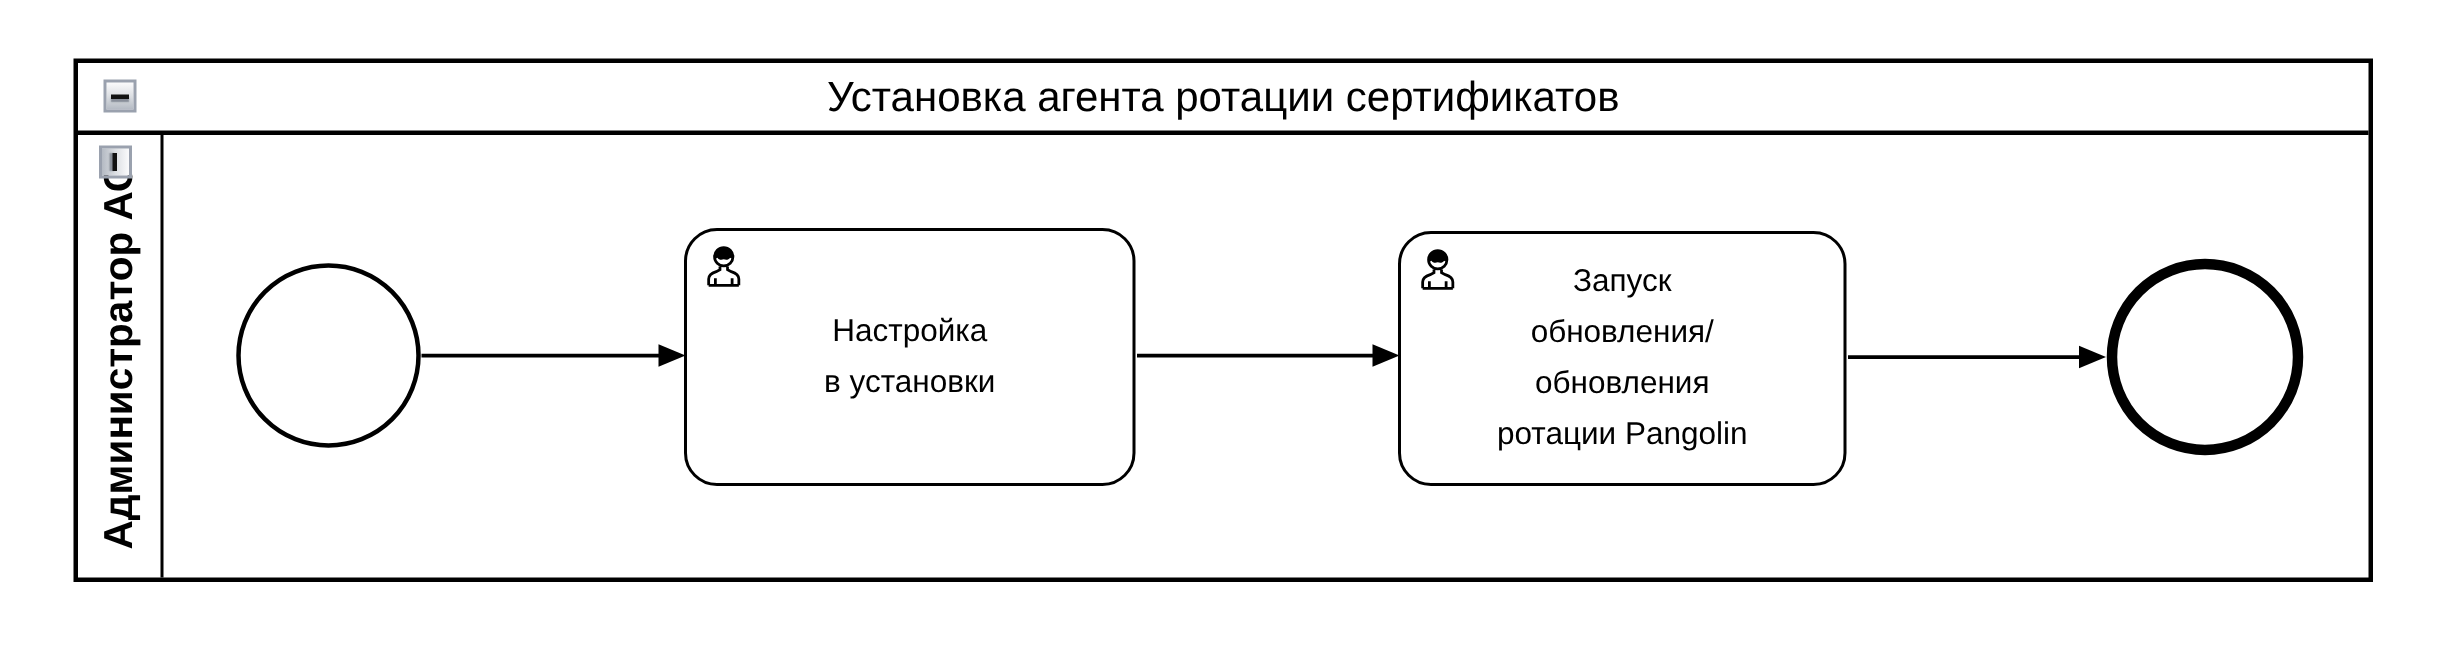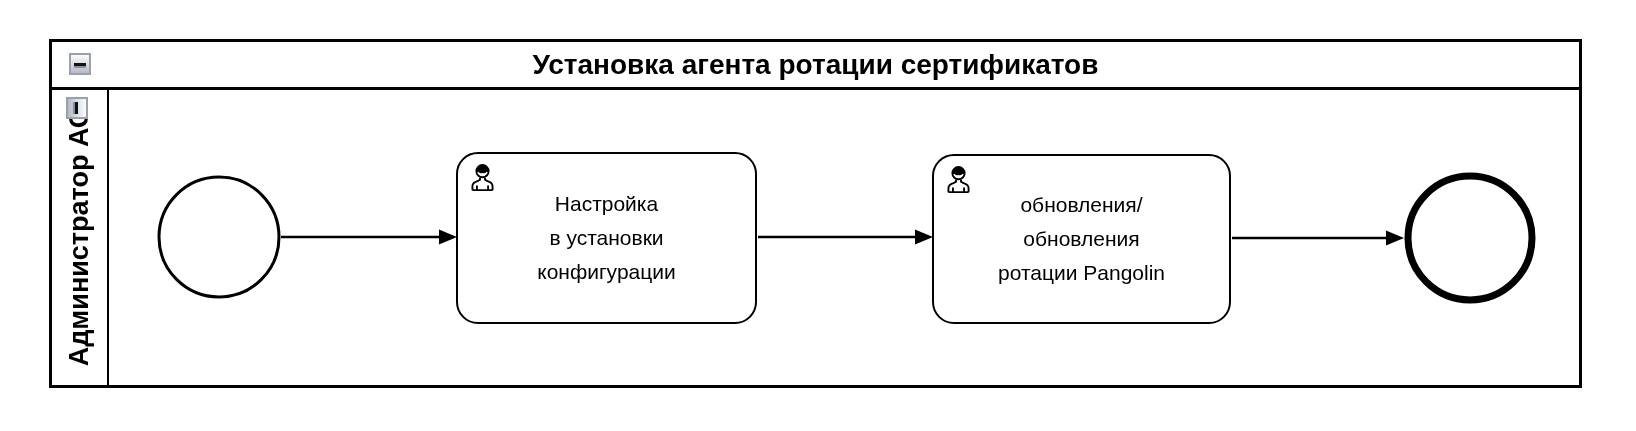--- a/index.html
+++ b/index.html
@@ -13,21 +13,21 @@
 
   .pool {
     position:absolute; left:49px; top:39px; width:1533px; height:349px;
     border:3px solid #000; box-sizing:border-box; background:transparent;
   }
   .pool-header {
     position:absolute; left:0; top:0; right:0; height:45px;
     border-bottom:3px solid #000;
     display:flex; align-items:center; justify-content:center;
   }
-  .pool-title { font-weight:bold; font-size:28px; letter-spacing:0; }
+  .pool-title { font-weight:normal; font-size:28px; letter-spacing:0; }
 
   .collapse-btn {
     position:absolute; width:22px; height:22px; box-sizing:border-box;
     border:2px solid #9aa1ae;
     background:linear-gradient(to bottom,#fbfbfc 0%, #dcdfe3 50%, #b4bac3 100%);
     display:flex; align-items:center; justify-content:center;
     cursor:pointer;
   }
   .pool-header .collapse-btn { left:17px; top:11px; }
   .minus {
@@ -105,31 +105,31 @@
   <div class="task task-1">
     <svg class="user-icon" viewBox="0 0 32 32" xmlns="http://www.w3.org/2000/svg">
       <circle cx="16" cy="10.2" r="5.6" fill="#ffffff" stroke="#000000" stroke-width="1.7"></circle>
       <path d="M10.5 9.6 a5.6 5.6 0 0 1 11 0 c0 1 -0.8 1.9 -1.7 1.2 -0.7 1.2 -2.1 1.6 -3.8 1 -1.7 0.6 -3.1 0.2 -3.8 -1 -0.9 0.7 -1.7 -0.2 -1.7 -1.2 z" fill="#000000"></path>
       <path d="M6.8 27.6 V23.8 C6.8 21 9.2 20 11.4 19.3 L13.7 18.1 V16.2 M18.3 16.2 V18.1 L20.6 19.3 C22.8 20 25.2 21 25.2 23.8 V27.6 M6.8 27.6 H25.2" fill="none" stroke="#000000" stroke-width="1.7"></path>
       <path d="M10.9 27.6 V23.3 M21.1 27.6 V23.3" fill="none" stroke="#000000" stroke-width="1.7"></path>
     </svg>
     <div class="task-label">
       <div>Настройка</div>
       <div>в установки</div>
-      <div>конфигурации</div>
     </div>
   </div>
 
   <div class="task task-2">
     <svg class="user-icon" viewBox="0 0 32 32" xmlns="http://www.w3.org/2000/svg">
       <circle cx="16" cy="10.2" r="5.6" fill="#ffffff" stroke="#000000" stroke-width="1.7"></circle>
       <path d="M10.5 9.6 a5.6 5.6 0 0 1 11 0 c0 1 -0.8 1.9 -1.7 1.2 -0.7 1.2 -2.1 1.6 -3.8 1 -1.7 0.6 -3.1 0.2 -3.8 -1 -0.9 0.7 -1.7 -0.2 -1.7 -1.2 z" fill="#000000"></path>
       <path d="M6.8 27.6 V23.8 C6.8 21 9.2 20 11.4 19.3 L13.7 18.1 V16.2 M18.3 16.2 V18.1 L20.6 19.3 C22.8 20 25.2 21 25.2 23.8 V27.6 M6.8 27.6 H25.2" fill="none" stroke="#000000" stroke-width="1.7"></path>
       <path d="M10.9 27.6 V23.3 M21.1 27.6 V23.3" fill="none" stroke="#000000" stroke-width="1.7"></path>
     </svg>
     <div class="task-label">
+      <div>Запуск</div>
       <div>обновления/</div>
       <div>обновления</div>
       <div>ротации Pangolin</div>
     </div>
   </div>
 
 </div>
 
 </body></html>

